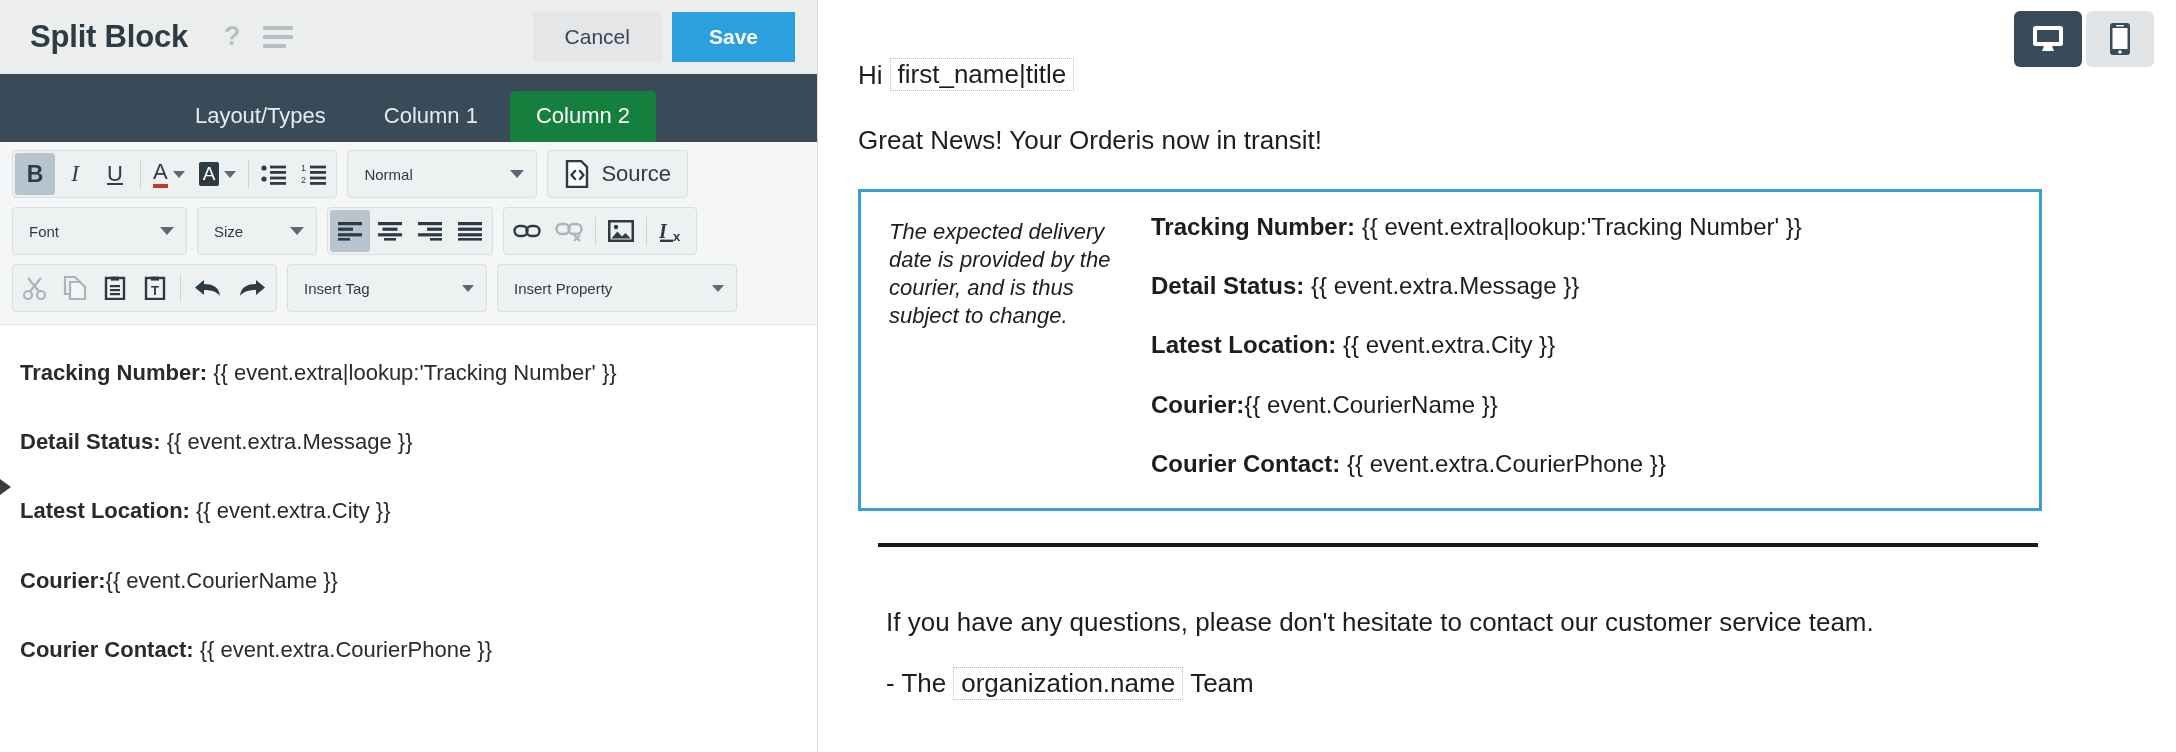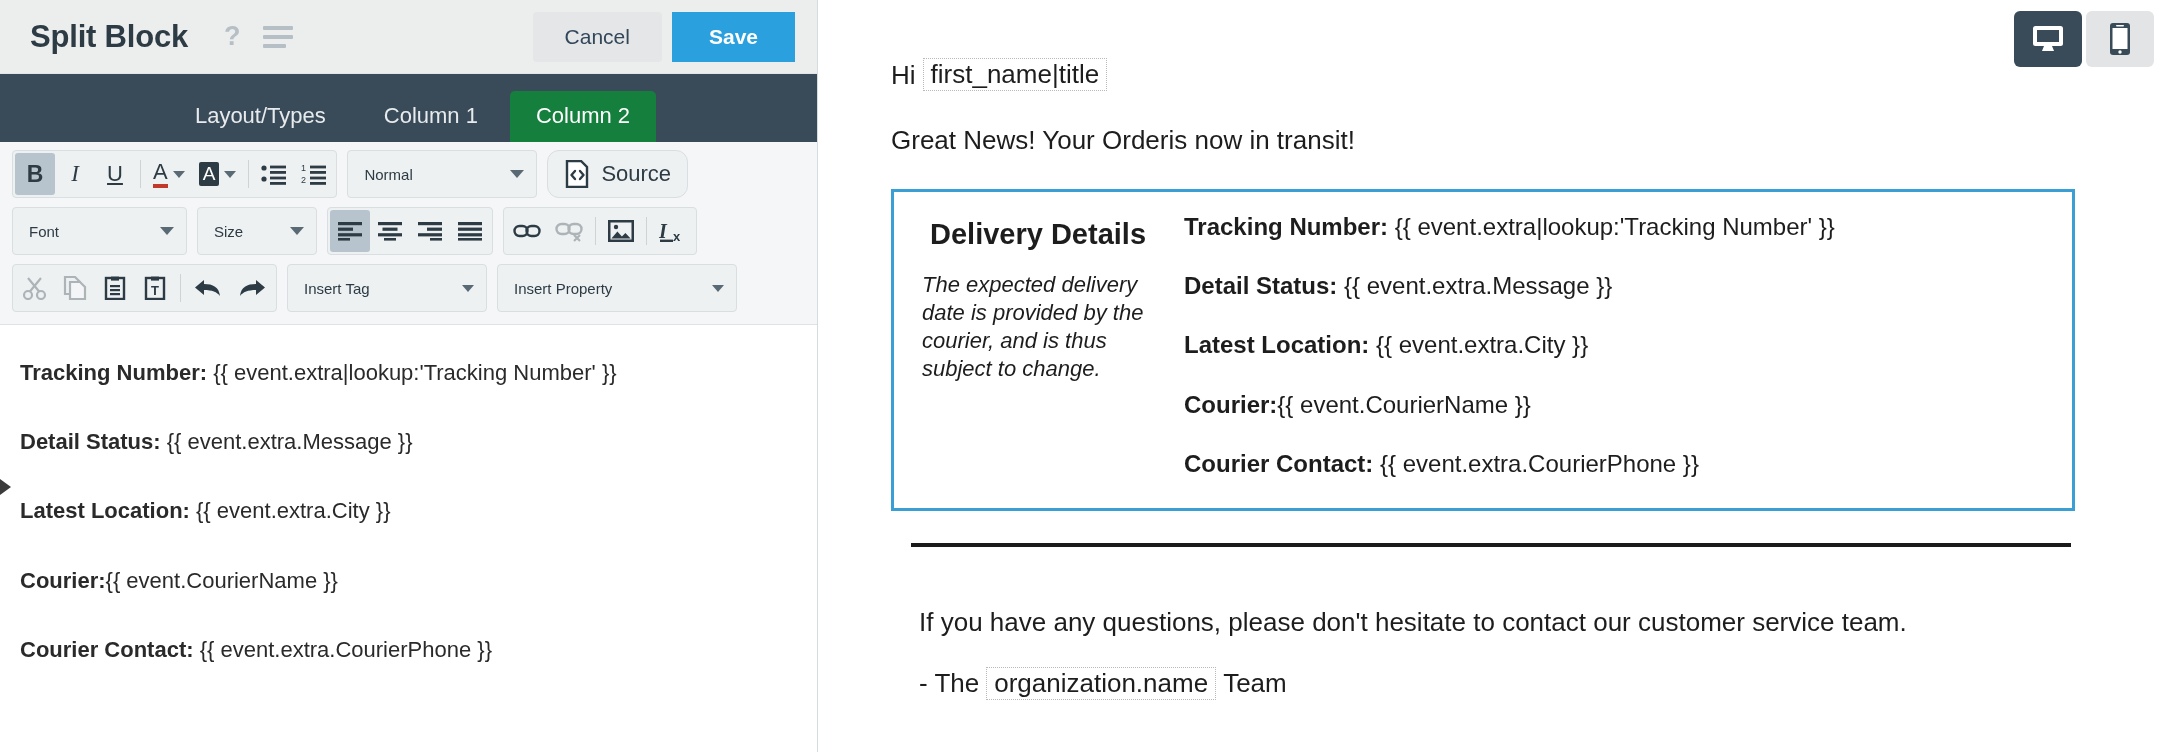--- a/index.html
+++ b/index.html
@@ -2,21 +2,21 @@
 <html><head>
 <meta charset="utf-8">
 <style>
   * { box-sizing: border-box; }
   html, body { margin:0; padding:0; }
   body {
     width:2176px; height:752px; overflow:hidden;
     font-family:"Liberation Sans", sans-serif;
     background:#ffffff; color:#222;
   }
-  .app { display:flex; width:2176px; height:752px;gap:33px; }
+  .app { display:flex; width:2176px; height:752px; }
 
   
   .left-panel {
     width:818px; height:752px; flex:0 0 818px;
     background:#ffffff; display:flex; flex-direction:column;
     border-right:1px solid #d6dbe0; position:relative;
   }
   .modal-header {
     height:74px; flex:0 0 74px; background:#eceded;
     display:flex; align-items:center; padding:0 22px 0 30px;
@@ -76,21 +76,21 @@
   .tdrop {
     display:flex; align-items:center; justify-content:space-between;
     background:#eef1f2; border:1px solid #d9dee1; border-radius:4px;
     height:48px; padding:0 12px 0 16px; cursor:pointer; gap:14px;
   }
   .tdrop .lbl { font-size:15px; color:#2d3b45; white-space:nowrap; }
   .caret { width:0;height:0;border-left:7px solid transparent;border-right:7px solid transparent;border-top:8px solid #5a6a75; }
   .caret.sm { border-left-width:6px;border-right-width:6px;border-top-width:7px; }
   .src-btn {
     display:flex; align-items:center; gap:11px; background:#eef1f2;
-    border:1px solid #d9dee1; border-radius:12px; height:48px;
+    border:1px solid #d9dee1; border-radius:4px; height:48px;
     padding:0 16px; cursor:pointer;
   }
   .src-btn .lbl { font-size:22px; color:#2d3b45; }
 
   
   .editor-body {
     flex:1; background:#fff; padding:36px 30px 0 20px;
     position:relative; overflow:hidden;
   }
   .ed-line { font-size:22px; line-height:1.1; margin-bottom:45px; color:#2a2a2a; }
@@ -401,21 +401,20 @@
         <span class="token">first_name|title</span>
       </div>
 
       <div class="pv-line">
         <span>Great News! Your Order</span>
         <span>is now in transit!</span>
       </div>
 
       <div class="details-box">
         <div class="db-left">
-          <div class="db-title">Delivery Details</div>
           <div class="db-note">The expected delivery date is provided by the courier, and is thus subject to change.</div>
         </div>
         <div class="db-right">
           <div class="db-row">
             <b>Tracking Number:</b><span> {{ event.extra|lookup:'Tracking Number' }}</span>
           </div>
           <div class="db-row">
             <b>Detail Status:</b><span> {{ event.extra.Message }}</span>
           </div>
           <div class="db-row">

